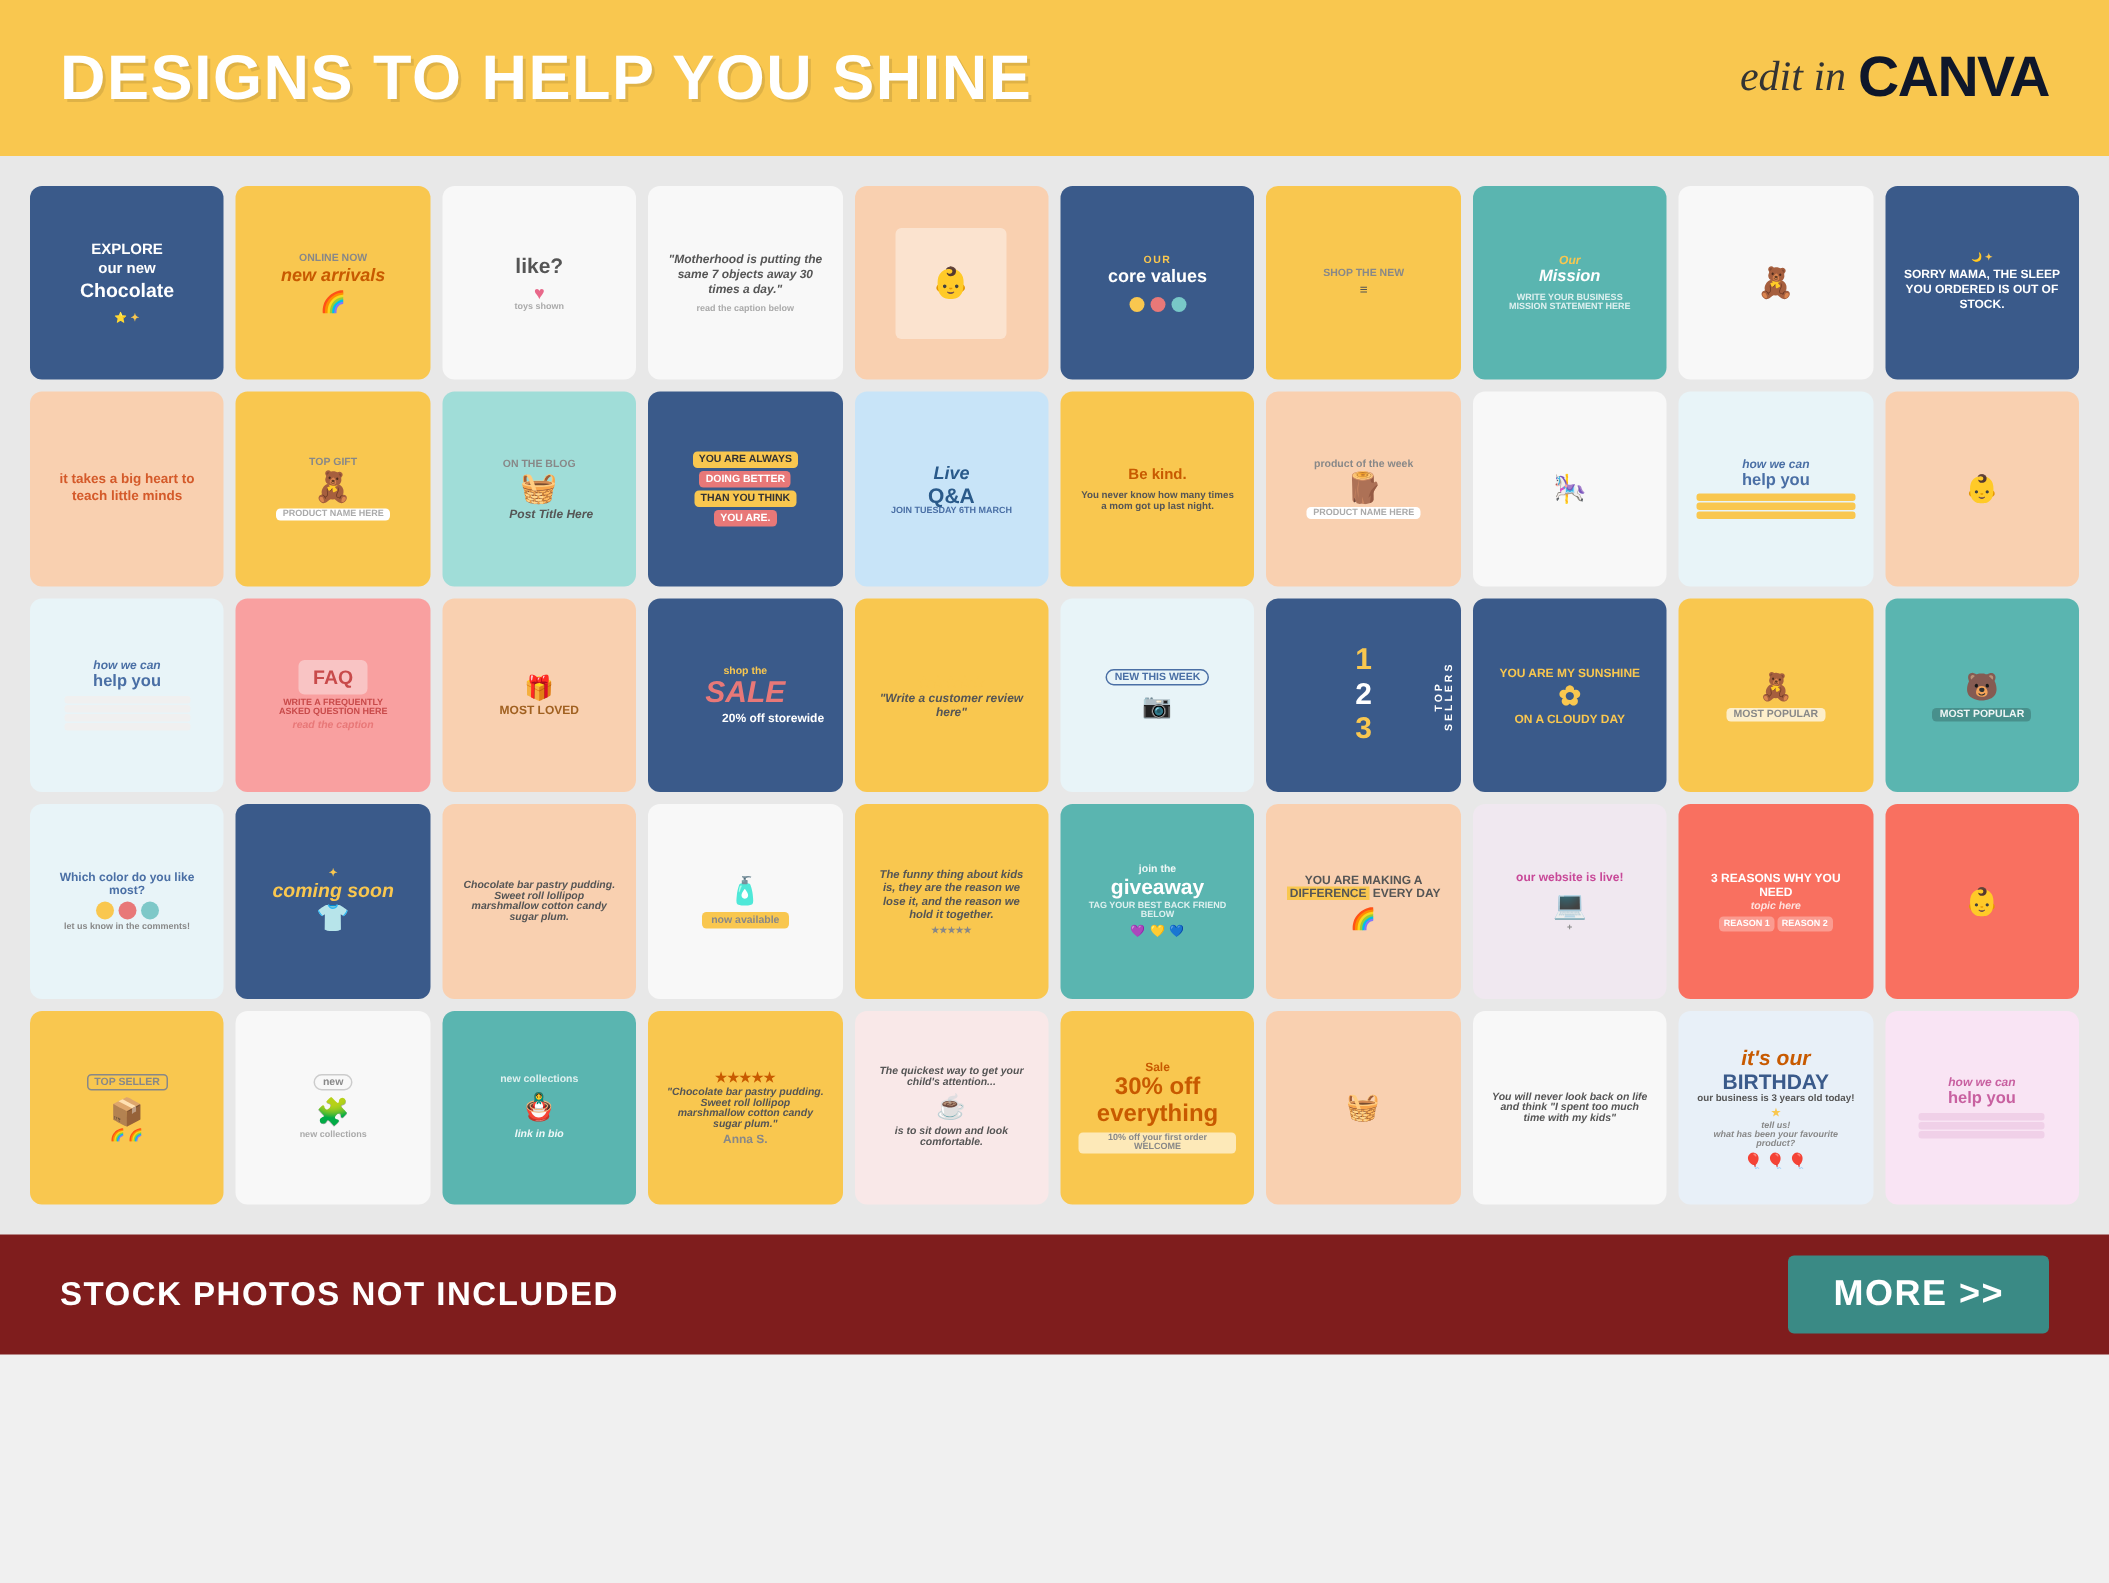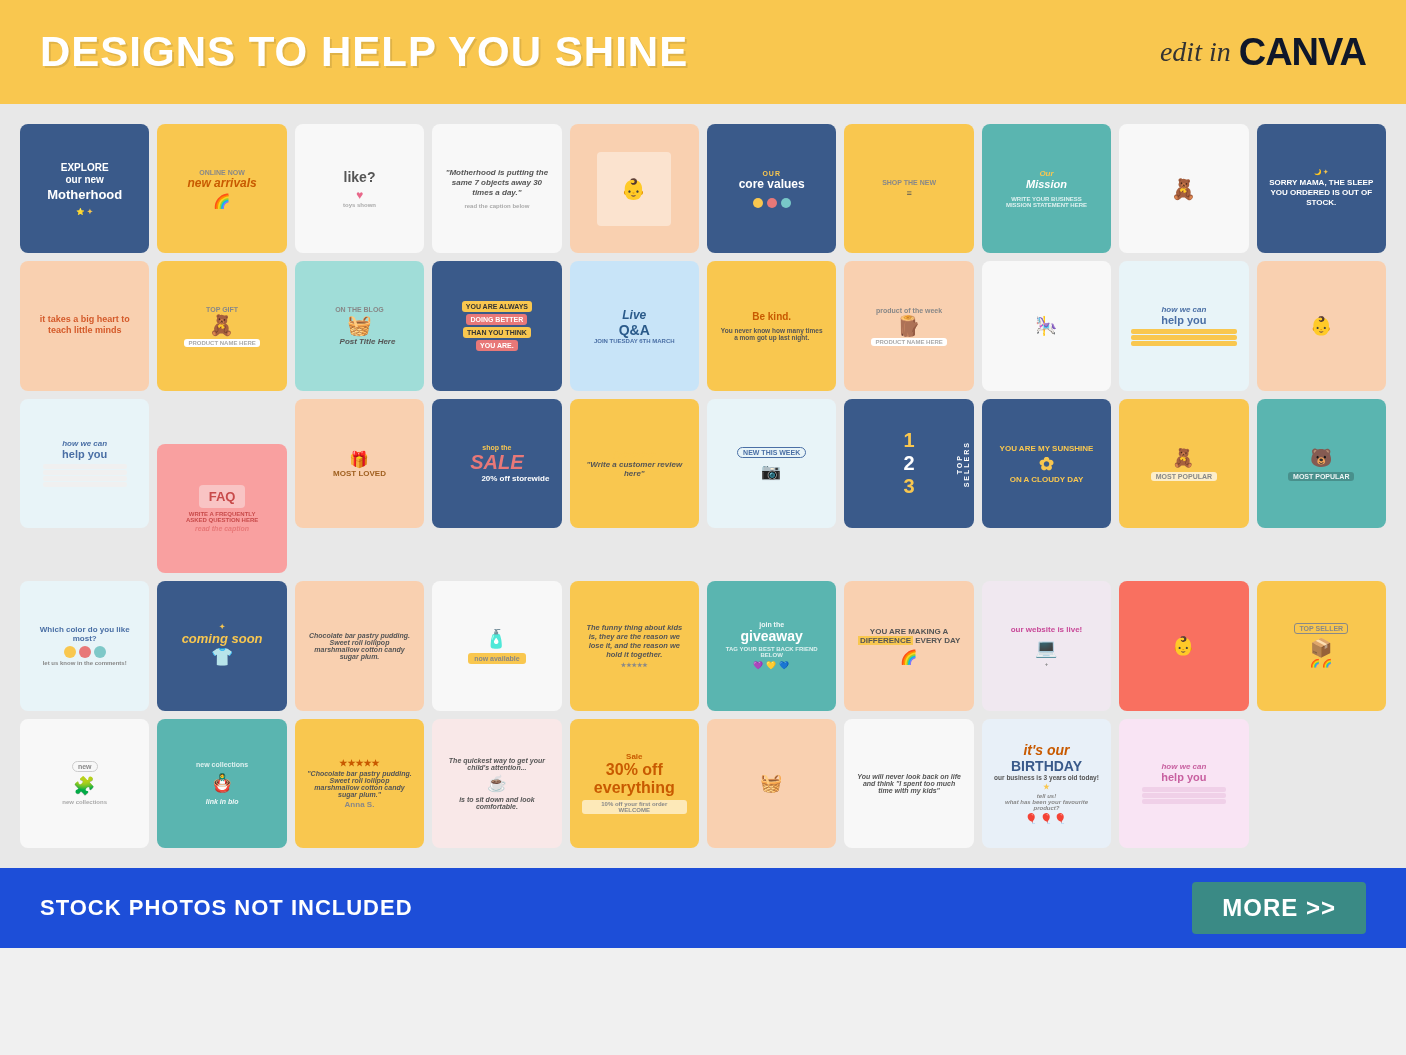--- a/index.html
+++ b/index.html
@@ -88,21 +88,21 @@
 
     .card-text-main {
       font-size: 8.5px;
       font-weight: 700;
       line-height: 1.25;
       margin-bottom: 2px;
     }
 
     
     .footer {
-      background: #1d4ed8;
+      background: #7f1d1d;
       padding: 22px 40px;
       display: flex;
       align-items: center;
       justify-content: space-between;
       height: 80px;
     }
     .footer-text {
       font-size: 22px;
       font-weight: 900;
       color: white;
@@ -117,21 +117,21 @@
       padding: 12px 30px;
       border-radius: 4px;
       text-transform: uppercase;
       letter-spacing: 1px;
     }
 
     
     .blue-dark { background: #3a5a8a !important; }
     .yellow-card { background: #f9c74f !important; color: #333 !important; }
     .teal-card { background: #5ab5b0 !important; }
-    .pink-card { background: #f9a0a0 !important; color: white !important; margin-top: 45px; }
+    .pink-card { background: #f9a0a0 !important; color: white !important; }
     .peach-card { background: #f9d0b0 !important; color: #555 !important; }
     .white-card { background: #f8f8f8 !important; color: #444 !important; }
     .coral-card { background: #f97060 !important; color: white !important; }
     .mint-card { background: #a0ddd8 !important; color: #333 !important; }
   </style>
 </head>
 <body>
 
 <div class="header">
   <h1 class="header-title">DESIGNS TO HELP YOU SHINE</h1>
@@ -139,21 +139,21 @@
     <span class="edit-in">edit in</span>
     <span class="canva-logo">CANVA</span>
   </div>
 </div>
 
 <div class="main-content">
   <div class="grid">
 
     <div class="card blue-dark">
       <div class="card-inner">
-        <div class="card-text-main" style="color:white;font-size:10px;">EXPLORE<br>our new<br><strong style="font-size:13px;">Motherhood</strong></div>
+        <div class="card-text-main" style="color:white;font-size:10px;">EXPLORE<br>our new<br><strong style="font-size:13px;">Chocolate</strong></div>
         <div style="color:#f9c74f;font-size:7px;margin-top:3px;">⭐ ✦</div>
       </div>
     </div>
 
     <div class="card yellow-card">
       <div class="card-inner">
         <div style="font-size:7px;color:#888;text-transform:uppercase;">ONLINE NOW</div>
         <div class="card-text-main" style="color:#c85a00;font-size:12px;font-style:italic;">new arrivals</div>
         <div style="color:#4a6fa5;font-size:14px;">🌈</div>
       </div>
@@ -444,20 +444,30 @@
     </div>
 
     <div class="card" style="background:#f0e8f0;">
       <div class="card-inner">
         <div style="font-size:8px;color:#c84898;font-weight:700;">our website is live!</div>
         <div style="font-size:18px;margin-top:3px;">💻</div>
         <div style="font-size:6px;color:#888;margin-top:2px;">+</div>
       </div>
     </div>
 
+    <div class="card coral-card">
+      <div class="card-inner">
+        <div style="font-size:8px;color:white;font-weight:700;">3 REASONS WHY YOU NEED</div>
+        <div style="font-size:7px;color:rgba(255,255,255,0.8);margin-top:2px;font-style:italic;">topic here</div>
+        <div style="display:flex;gap:2px;margin-top:3px;">
+          <div style="background:rgba(255,255,255,0.3);border-radius:3px;padding:2px 3px;font-size:6px;color:white;">REASON 1</div>
+          <div style="background:rgba(255,255,255,0.3);border-radius:3px;padding:2px 3px;font-size:6px;color:white;">REASON 2</div>
+        </div>
+      </div>
+    </div>
 
     <div class="card coral-card">
       <div class="card-inner">
         <div style="font-size:18px;">👶</div>
       </div>
     </div>
 
     <div class="card yellow-card">
       <div class="card-inner">
         <div style="font-size:7px;color:#888;border:1px solid #888;border-radius:3px;padding:1px 4px;margin-bottom:3px;">TOP SELLER</div>

